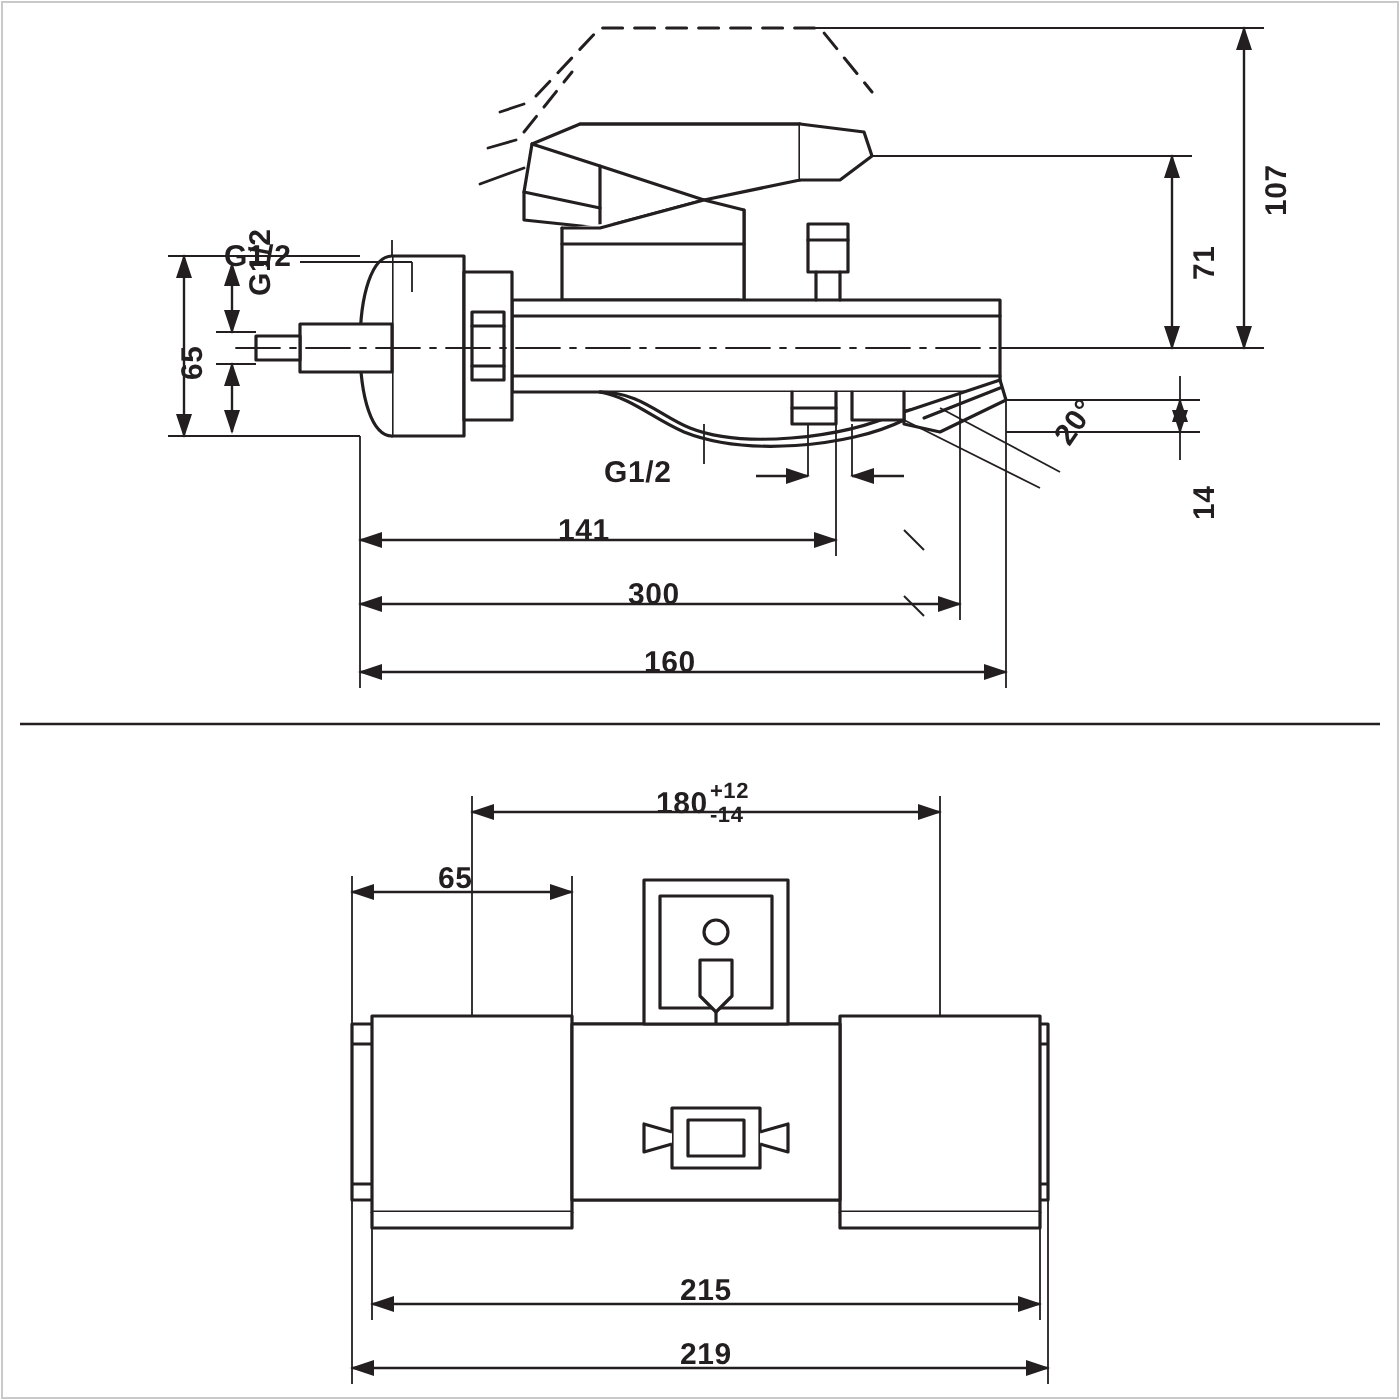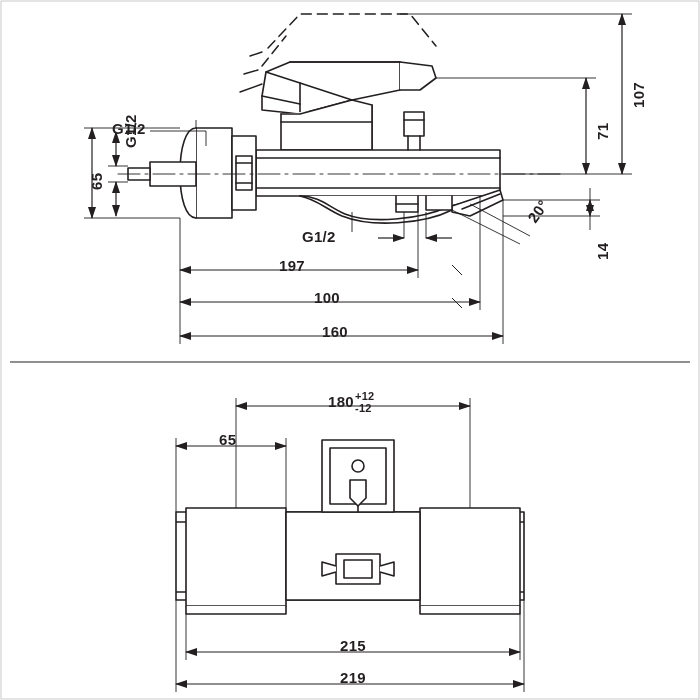--- a/index.html
+++ b/index.html
@@ -202,26 +202,26 @@
   <div class="dim-label rot90" style="left:88px;top:190px;">65</div>
   <div class="dim-label rot90" style="left:122px;top:148px;">G1/2</div>
   <div class="dim-label" style="left:302px;top:228px;">G1/2</div>
 
   <div class="dim-label rot90" style="left:630px;top:108px;">107</div>
   <div class="dim-label rot90" style="left:594px;top:140px;">71</div>
   <div class="dim-label rot90" style="left:594px;top:260px;">14</div>
 
   <div class="dim-label" style="left:524px;top:216px;transform:rotate(-55deg);transform-origin:left top;">20°</div>
 
-  <div class="dim-label" style="left:279px;top:257px;">197</div>
-  <div class="dim-label" style="left:314px;top:289px;">100</div>
+  <div class="dim-label" style="left:279px;top:257px;">141</div>
+  <div class="dim-label" style="left:314px;top:289px;">300</div>
   <div class="dim-label" style="left:322px;top:323px;">160</div>
 
   <div class="dim-label" style="left:328px;top:391px;">
-    <span>180</span><span class="supwrap"><span style="display:block">+12</span><span style="display:block">-12</span></span>
+    <span>180</span><span class="supwrap"><span style="display:block">+12</span><span style="display:block">-14</span></span>
   </div>
   <div class="dim-label" style="left:219px;top:431px;">65</div>
   <div class="dim-label" style="left:340px;top:637px;">215</div>
   <div class="dim-label" style="left:340px;top:669px;text-align:center;">219</div>
 
   <div class="dim-label" style="left:112px;top:120px;">G1/2</div>
 
 </div>
 
 </body></html>

